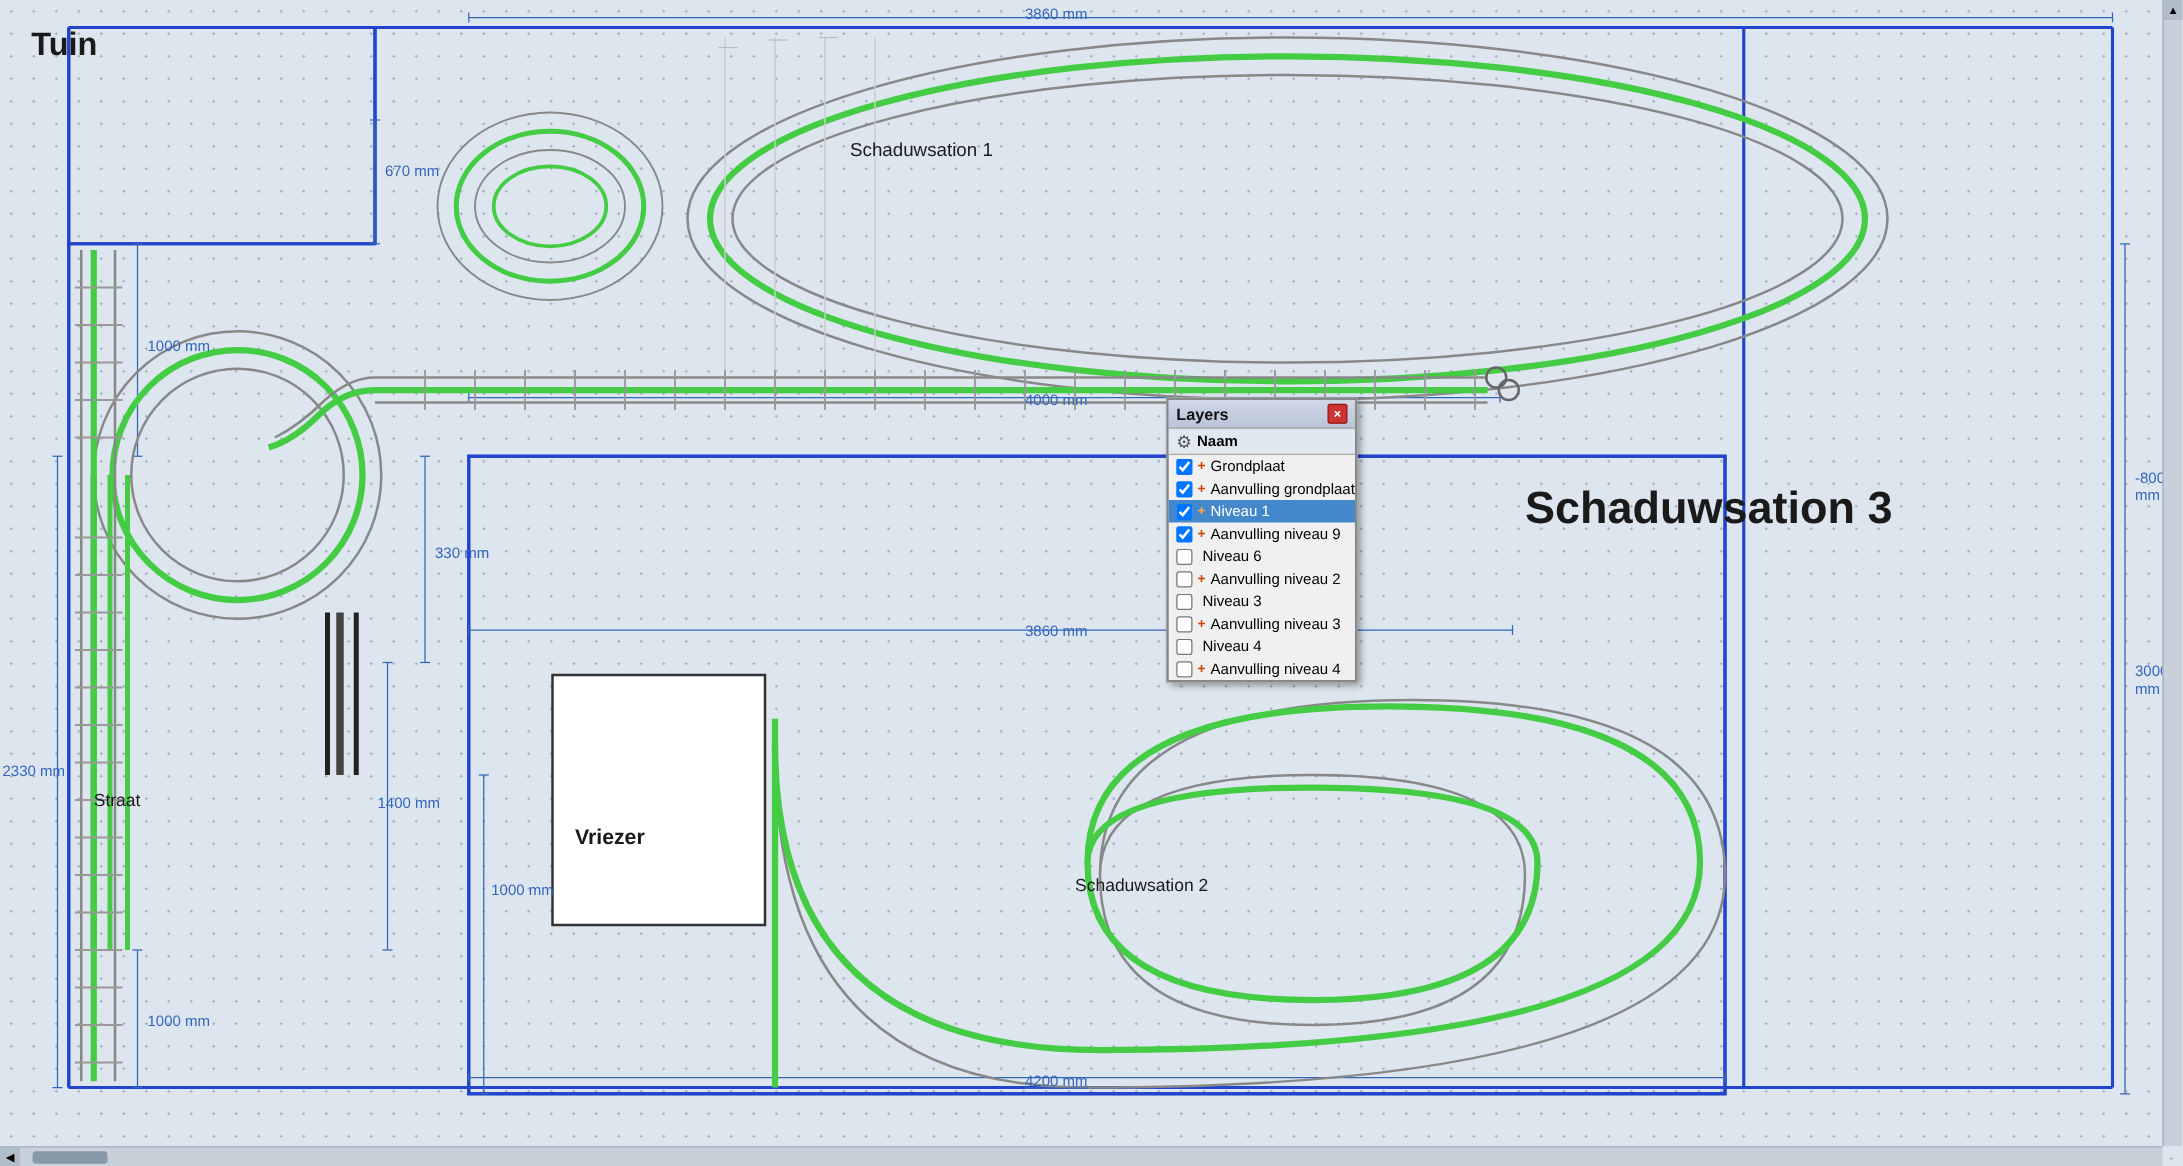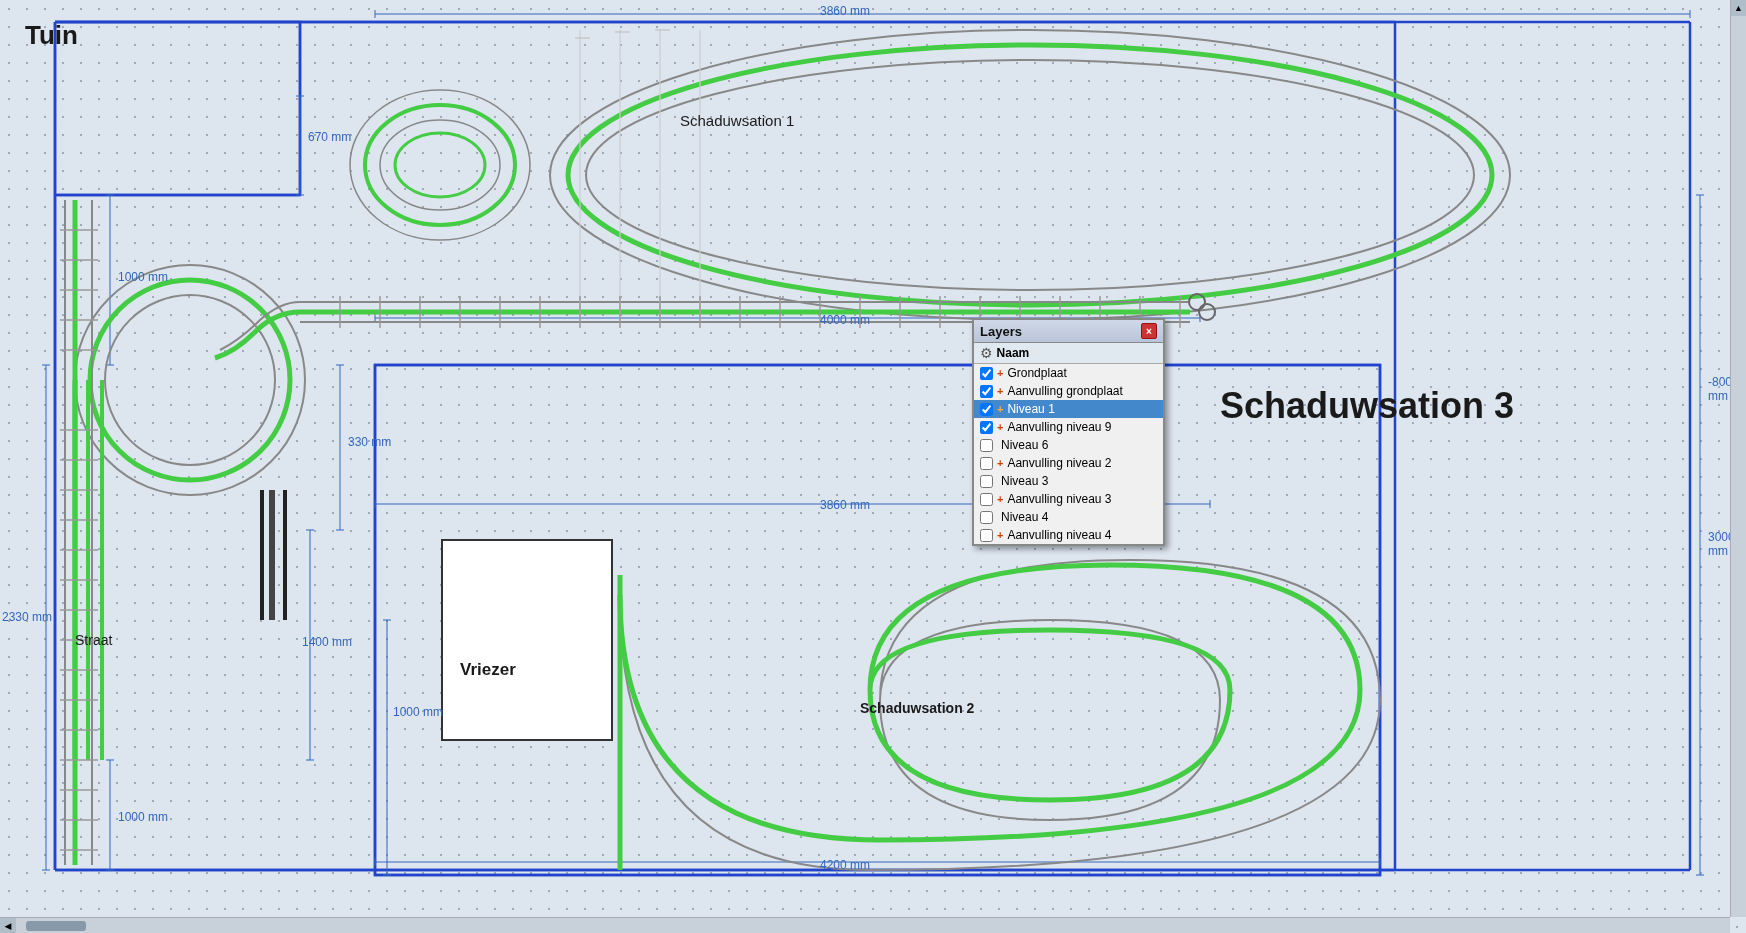--- a/index.html
+++ b/index.html
@@ -94,22 +94,22 @@
       left: 0;
       width: 1746px;
       height: 933px;
       pointer-events: none;
     }
 
     
     .layers-panel {
       position: absolute;
       top: 318px;
-      left: 972px;
-      width: 193px;
+      left: 933px;
+      width: 153px;
       background: #f0f0f0;
       border: 2px solid #888;
       box-shadow: 3px 3px 6px rgba(0,0,0,0.4);
       font-family: Arial, sans-serif;
       font-size: 12px;
       z-index: 100;
     }
     .layers-title-bar {
       background: linear-gradient(to bottom, #d0d8e8, #b8c4d8);
       padding: 3px 6px;
@@ -362,30 +362,30 @@
       <line x1="60" y1="820" x2="98" y2="820"></line>
       <line x1="60" y1="850" x2="98" y2="850"></line>
     </g>
   </svg>
 
   <div class="label-text" style="left:25px;top:20px;font-size:26px;">Tuin</div>
   <div class="label-text" style="left:680px;top:112px;font-size:15px;font-weight:normal;">Schaduwsation 1</div>
   <div class="label-text" style="left:1220px;top:385px;font-size:36px;">Schaduwsation 3</div>
   <div class="label-text" style="left:75px;top:632px;font-size:14px;font-weight:normal;">Straat</div>
   <div class="label-text" style="left:460px;top:660px;font-size:17px;">Vriezer</div>
-  <div class="label-text" style="left:860px;top:700px;font-size:14px;font-weight:bold;">Schaduwsation 2</div>
+  <div class="label-text" style="left:860px;top:700px;font-size:14px;font-weight:normal;">Schaduwsation 2</div>
 
   <div class="dim-label" style="left:820px;top:4px;">3860 mm</div>
   <div class="dim-label" style="left:308px;top:130px;">670 mm</div>
   <div class="dim-label" style="left:118px;top:270px;">1000 mm</div>
   <div class="dim-label" style="left:348px;top:435px;">330 mm</div>
   <div class="dim-label" style="left:2px;top:610px;">2330 mm</div>
   <div class="dim-label" style="left:302px;top:635px;">1400 mm</div>
   <div class="dim-label" style="left:118px;top:810px;">1000 mm</div>
-  <div class="dim-label" style="left:820px;top:858px;">4200 mm</div>
+  <div class="dim-label" style="left:820px;top:858px;text-decoration:underline;">4200 mm</div>
   <div class="dim-label" style="left:820px;top:498px;">3860 mm</div>
   <div class="dim-label" style="left:820px;top:313px;">4000 mm</div>
   <div class="dim-label" style="left:1708px;top:530px;">3000 mm</div>
   <div class="dim-label" style="left:1708px;top:375px;">-800 mm</div>
   <div class="dim-label" style="left:393px;top:705px;">1000 mm</div>
 
   <div class="layers-panel">
     <div class="layers-title-bar">
       <span>Layers</span>
       <div class="layers-close-btn">×</div>

